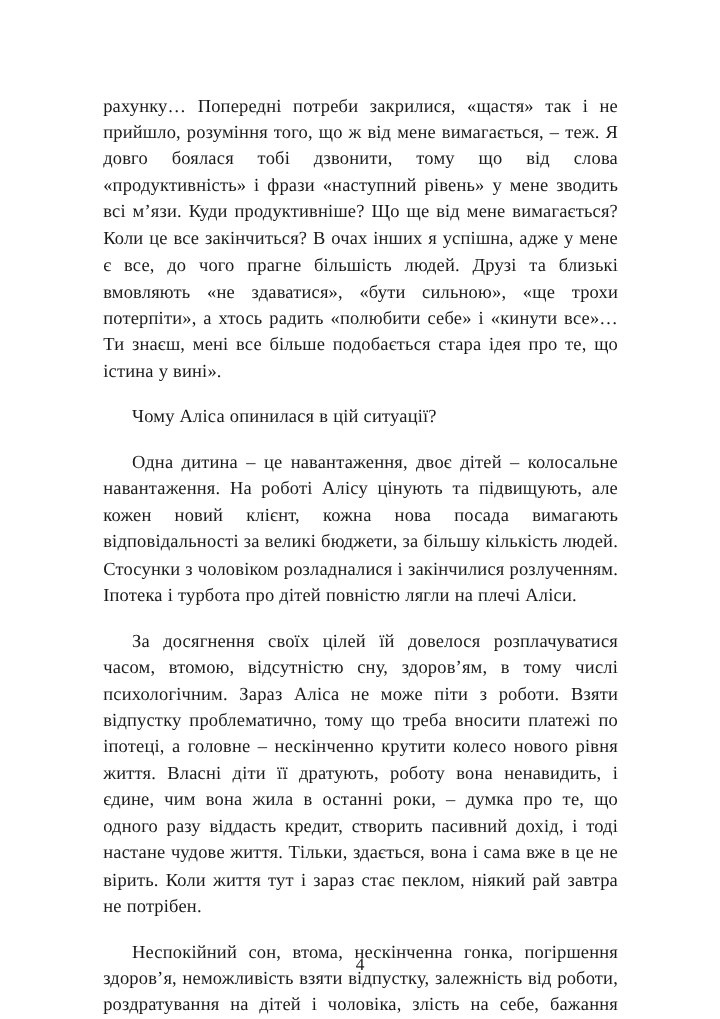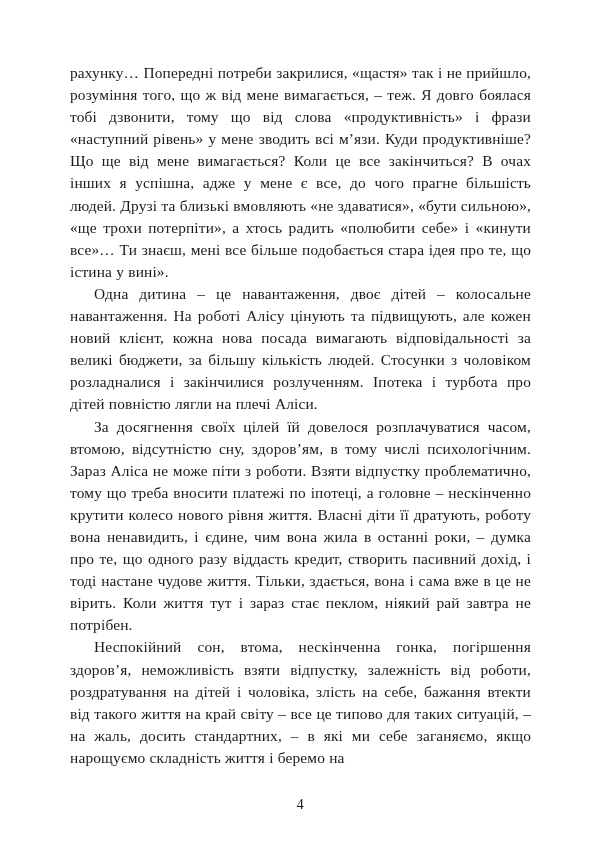--- a/index.html
+++ b/index.html
@@ -25,21 +25,21 @@
   }
 
   .text-column {
     position: absolute;
     left: 70px;
     top: 62px;
     width: 461px;
   }
 
   .para {
-    margin: 0;
+    margin: 16px;
     text-align: justify;
     text-justify: inter-word;
     text-indent: 24px;
     font-size: 15.4px;
     line-height: 22.1px;
     letter-spacing: 0.01em;
     word-spacing: 0.01em;
     hyphens: none;
     -webkit-hyphens: none;
   }
@@ -60,20 +60,21 @@
     color: #1a1a1a;
   }
 </style>
 </head>
 <body>
 
 <div class="page">
 
   <div class="text-column">
     <p class="para continuation">рахунку… Попередні потреби закрилися, «щастя» так і не прийшло, розуміння того, що ж від мене вимагається, – теж. Я довго боялася тобі дзвонити, тому що від слова «продуктивність» і фрази «наступний рівень» у мене зводить всі м’язи. Куди продуктивніше? Що ще від мене вимагається? Коли це все закінчиться? В очах інших я успішна, адже у мене є все, до чого прагне більшість людей. Друзі та близькі вмовляють «не здаватися», «бути сильною», «ще трохи потерпіти», а хтось радить «полюбити себе» і «кинути все»… Ти знаєш, мені все більше подобається стара ідея про те, що істина у вині».</p>
+    <p class="para">Чому Аліса опинилася в цій ситуації?</p>
     <p class="para">Одна дитина – це навантаження, двоє дітей – колосальне навантаження. На роботі Алісу цінують та підвищують, але кожен новий клієнт, кожна нова посада вимагають відповідальності за великі бюджети, за більшу кількість людей. Стосунки з чоловіком розладналися і закінчилися розлученням. Іпотека і турбота про дітей повністю лягли на плечі Аліси.</p>
     <p class="para">За досягнення своїх цілей їй довелося розплачуватися часом, втомою, відсутністю сну, здоров’ям, в тому числі психологічним. Зараз Аліса не може піти з роботи. Взяти відпустку проблематично, тому що треба вносити платежі по іпотеці, а головне – нескінченно крутити колесо нового рівня життя. Власні діти її дратують, роботу вона ненавидить, і єдине, чим вона жила в останні роки, – думка про те, що одного разу віддасть кредит, створить пасивний дохід, і тоді настане чудове життя. Тільки, здається, вона і сама вже в це не вірить. Коли життя тут і зараз стає пеклом, ніякий рай завтра не потрібен.</p>
     <p class="para">Неспокійний сон, втома, нескінченна гонка, погіршення здоров’я, неможливість взяти відпустку, залежність від роботи, роздратування на дітей і чоловіка, злість на себе, бажання втекти від такого життя на край світу – все це типово для таких ситуацій, – на жаль, досить стандартних, – в які ми себе заганяємо, якщо нарощуємо складність життя і беремо на</p>
   </div>
 
   <div class="page-number">4</div>
 
 </div>
 
 </body></html>

